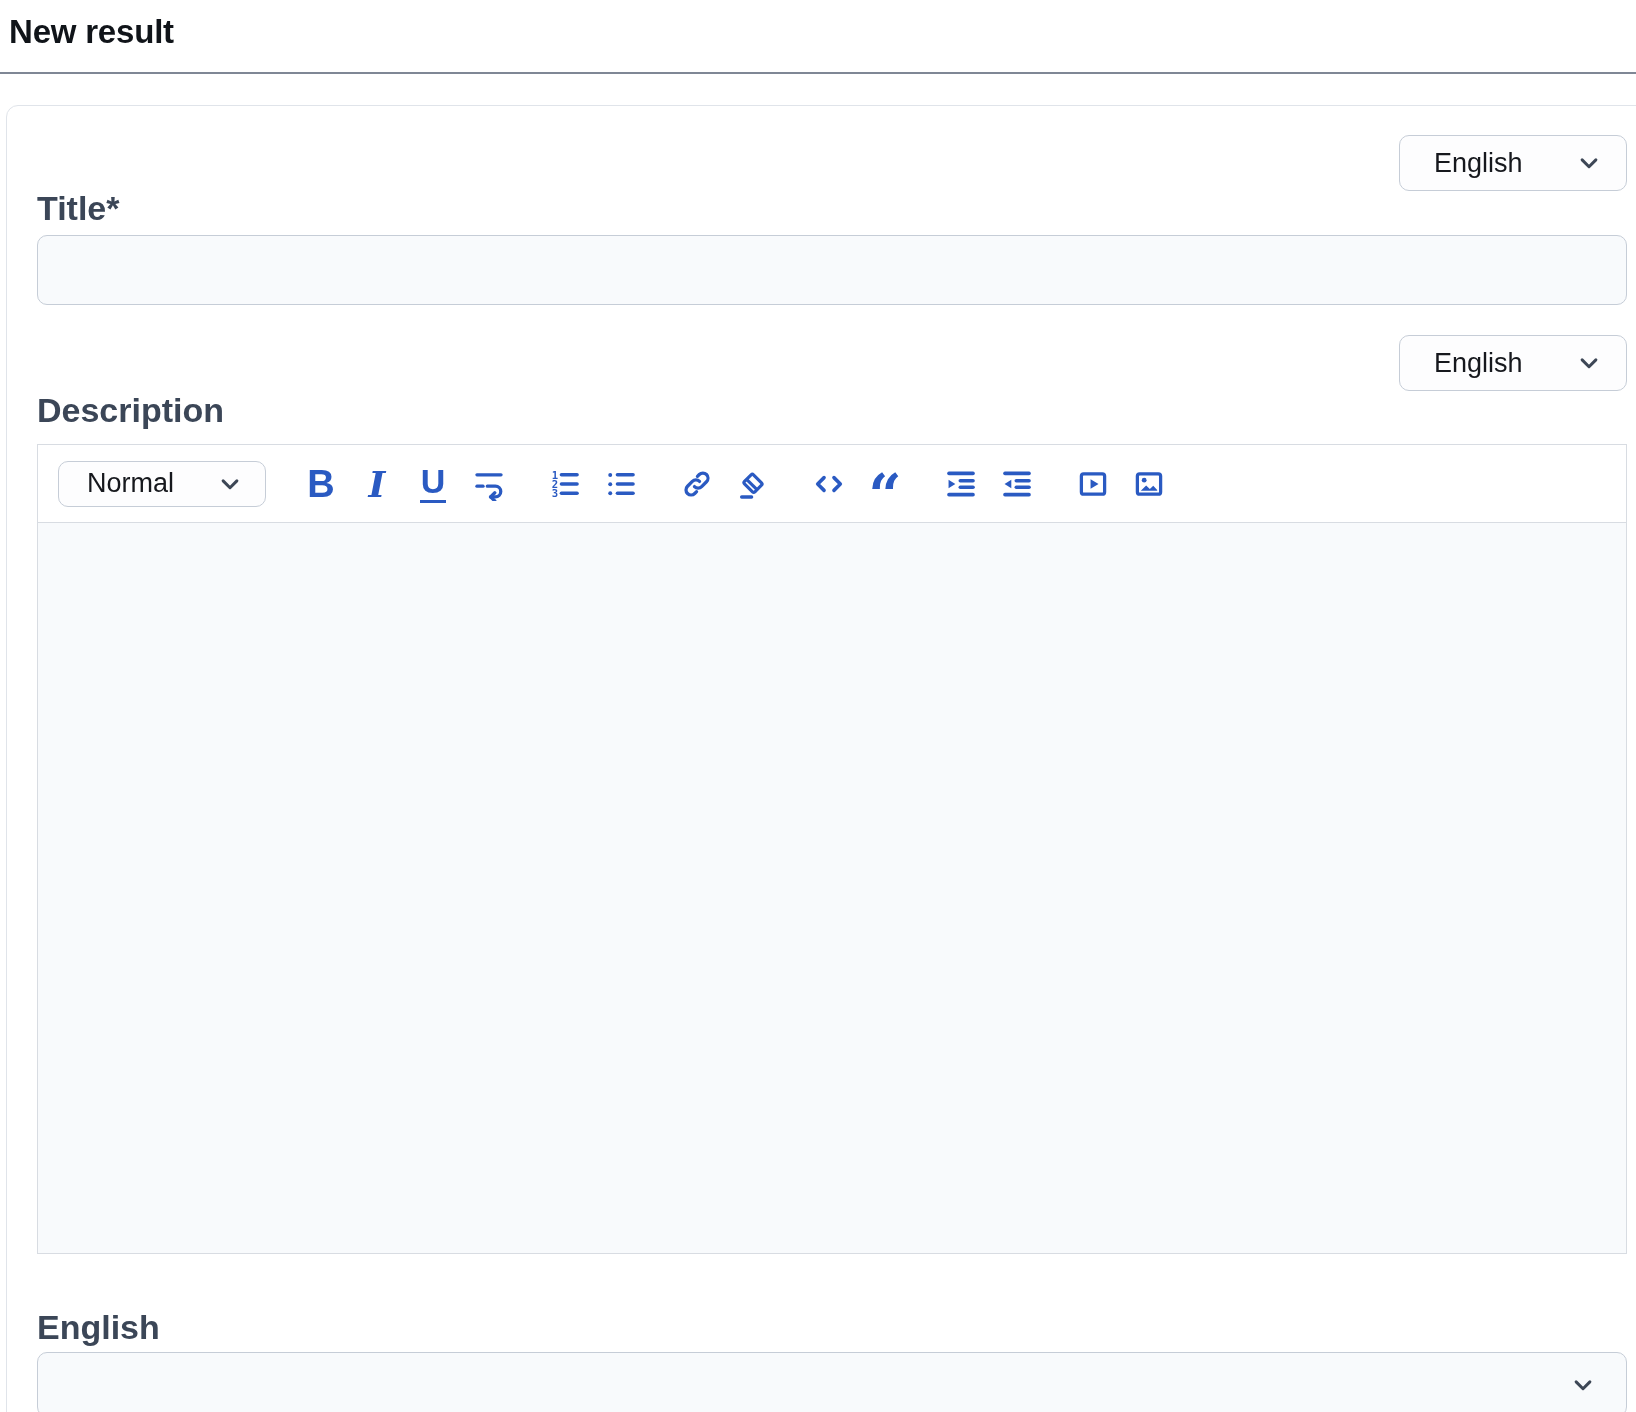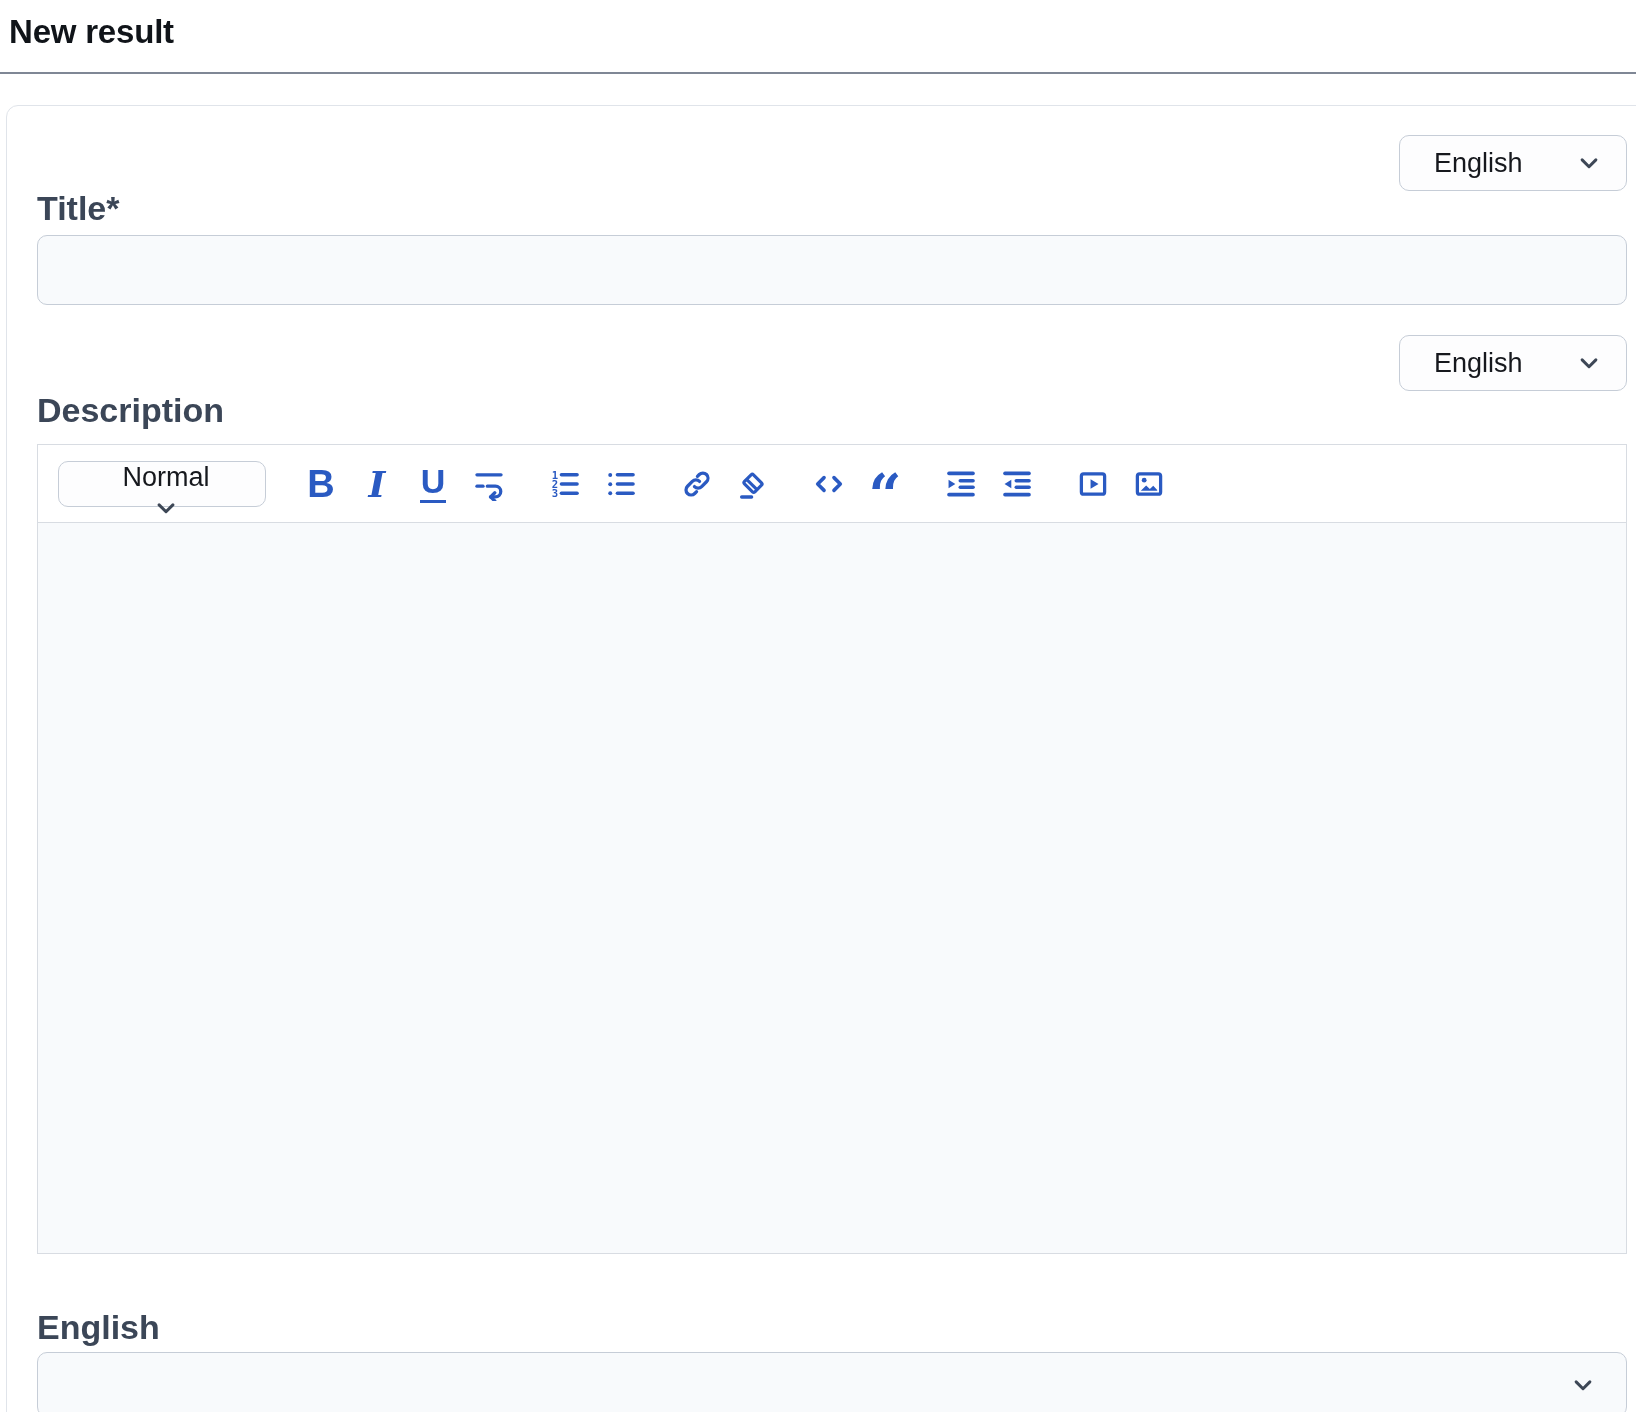--- a/index.html
+++ b/index.html
@@ -34,21 +34,21 @@
   .select-btn {
     display:flex; align-items:center; justify-content:space-between;
     background:#fdfdfe;
     border:1.5px solid #c6cdd7;
     border-radius:10px;
     font-family:inherit; font-size:27px; color:#16181d;
     cursor:pointer;
   }
   .select-btn .chev { flex:0 0 auto; }
   .lang-btn { width:228px; height:56px; padding:0 22px 0 34px; }
-  .format-btn { width:208px; height:46px; padding:0 20px 0 28px;flex-direction:column; }
+  .format-btn { width:208px; height:46px; padding:0 20px 0 28px; }
 
   .chev { width:30px; height:30px; }
 
   .field-label {
     display:block;
     margin:2px 0 0 0;
     font-size:34px; line-height:30px; font-weight:700;
     color:#3b4657;
   }
 

